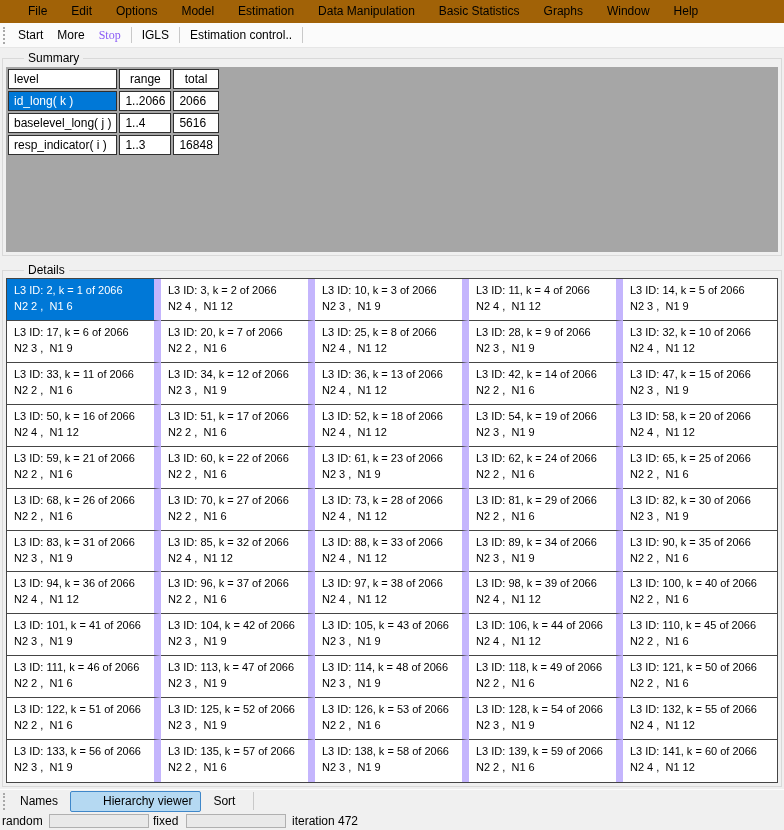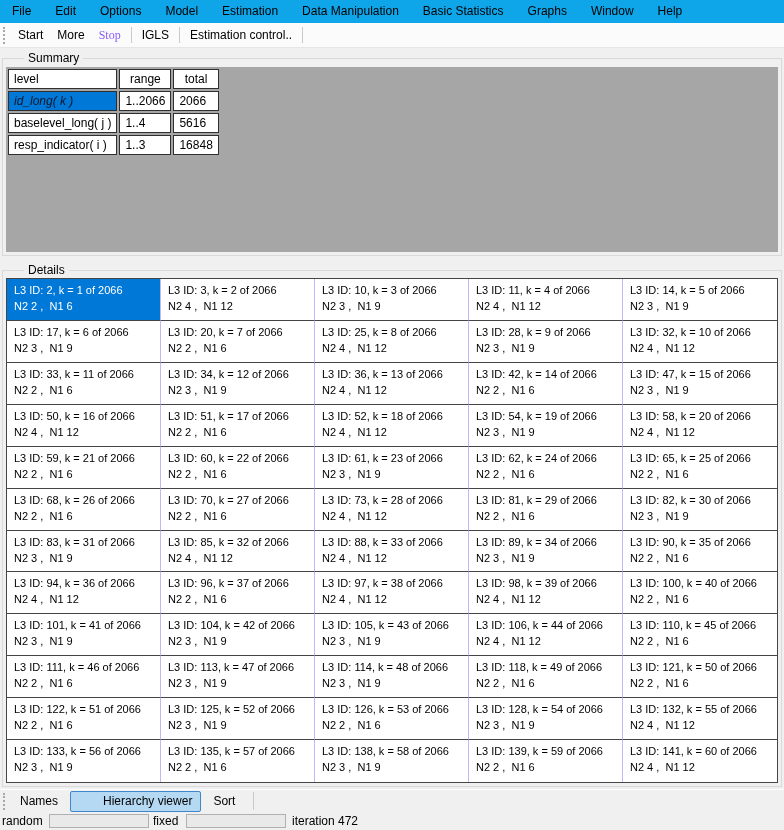--- a/index.html
+++ b/index.html
@@ -8,22 +8,22 @@
     position: relative;
     background: #f0f0f0;
     font-family: "Liberation Sans", sans-serif;
     font-size: 12px;
     color: #000;
   }
 
   
   .menubar {
     display: flex; align-items: center;
-    height: 23px; padding-left: 0;
-    background: #0ea5e9;
+    height: 23px; padding-left: 16px;
+    background: #a16207;
   }
   .menu-item { padding: 0 12px; line-height: 23px; cursor: default; }
 
   
   .toolbar {
     display: flex; align-items: center;
     height: 25px; background: #fbfbfb;
     border-bottom: 1px solid #e6e6e6;
   }
   .gripper {
@@ -55,33 +55,33 @@
   }
   #summary-table th, #summary-table td {
     background: #fff; border: 1px solid #2f2f2f;
     height: 20px; padding: 1px 5px;
     font-weight: normal; text-align: left; white-space: nowrap;
   }
   #summary-table th.c-range, #summary-table th.c-total { text-align: center; }
   #summary-table .c-level { min-width: 92px; }
   #summary-table .c-range { min-width: 46px; }
   #summary-table .c-total { min-width: 42px; }
-  #summary-table td.selected { background: #0078d7; color: #0f172a; font-style: italic; }
+  #summary-table td.selected { background: #0078d7; color: #ffffff; }
 
   #details-box { top: 270px; height: 517px; }
   #details-grid {
     position: absolute; left: 3px; right: 3px; top: 7px; bottom: 3px;
     background: #fff;
     border: 1px solid #454545;
     display: grid;
     grid-template-columns: repeat(5, 1fr);
     grid-template-rows: repeat(12, 1fr);
   }
   .dcell {
-    border-right: 1px solid #c4b5fd;
+    border-right: 7px solid #c4b5fd;
     border-bottom: 1px solid #454545;
     padding: 3px 2px 0 7px;
     overflow: hidden; cursor: default;
   }
   .dcell:nth-child(5n) { border-right: none; }
   .dcell:nth-child(n+56) { border-bottom: none; }
   .dcell .l1, .dcell .l2 {
     font-size: 11px; line-height: 16px; white-space: pre;
   }
   .dcell.selected { background: #0078d7; color: #fff; }

